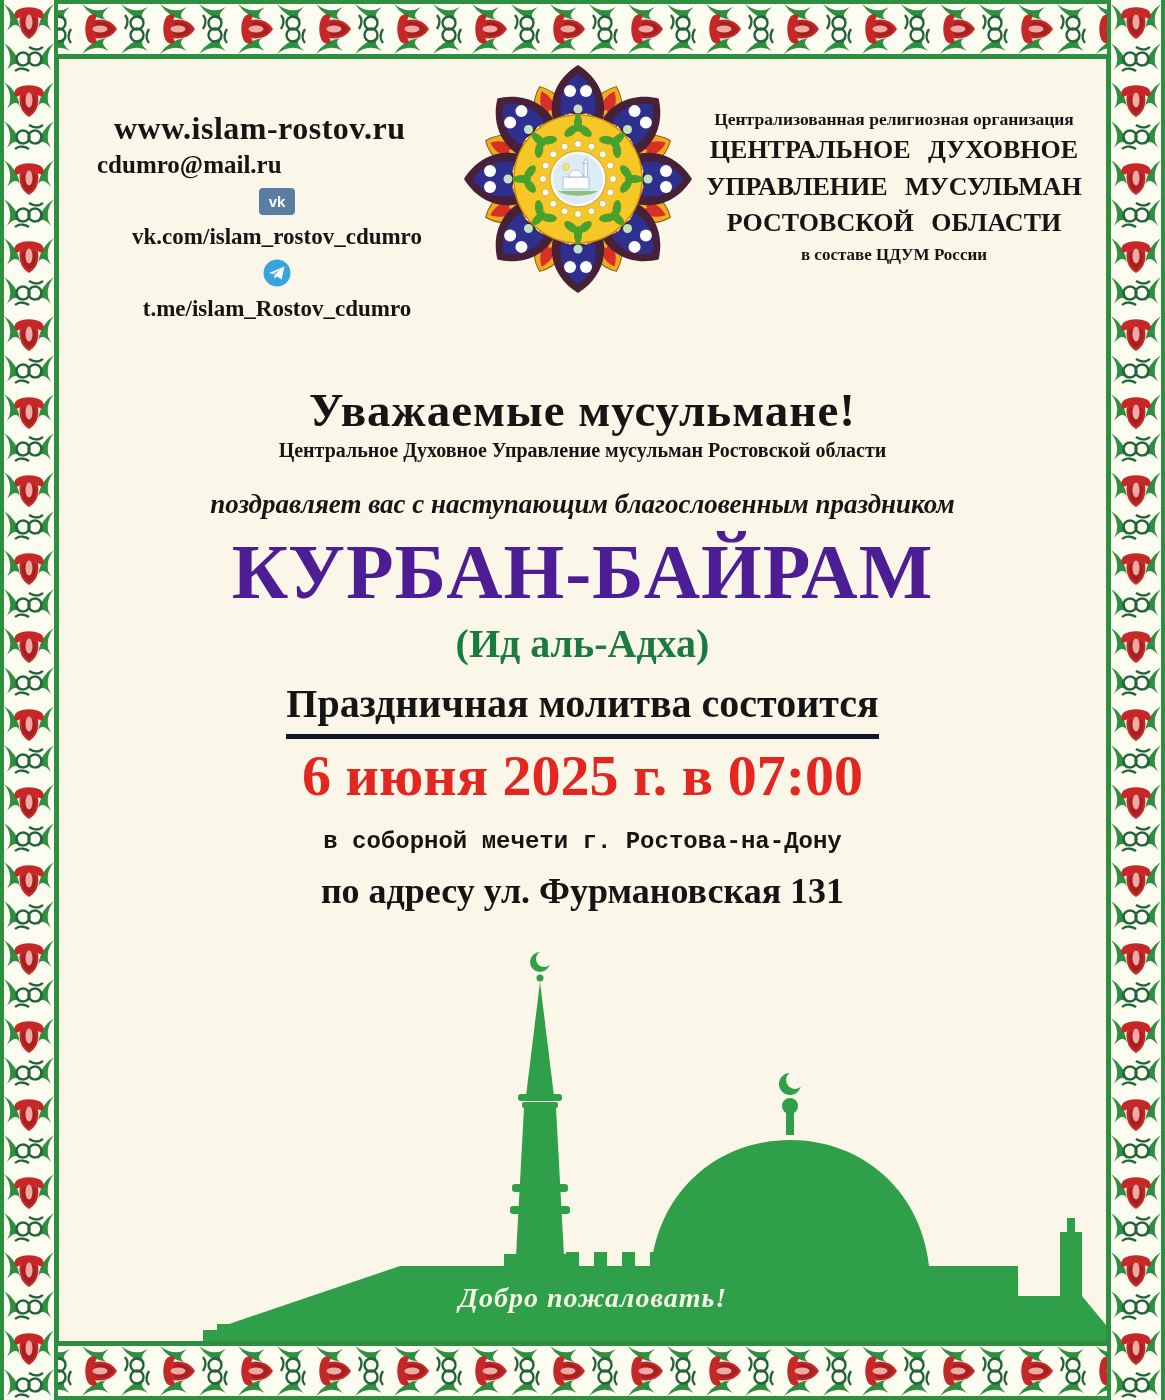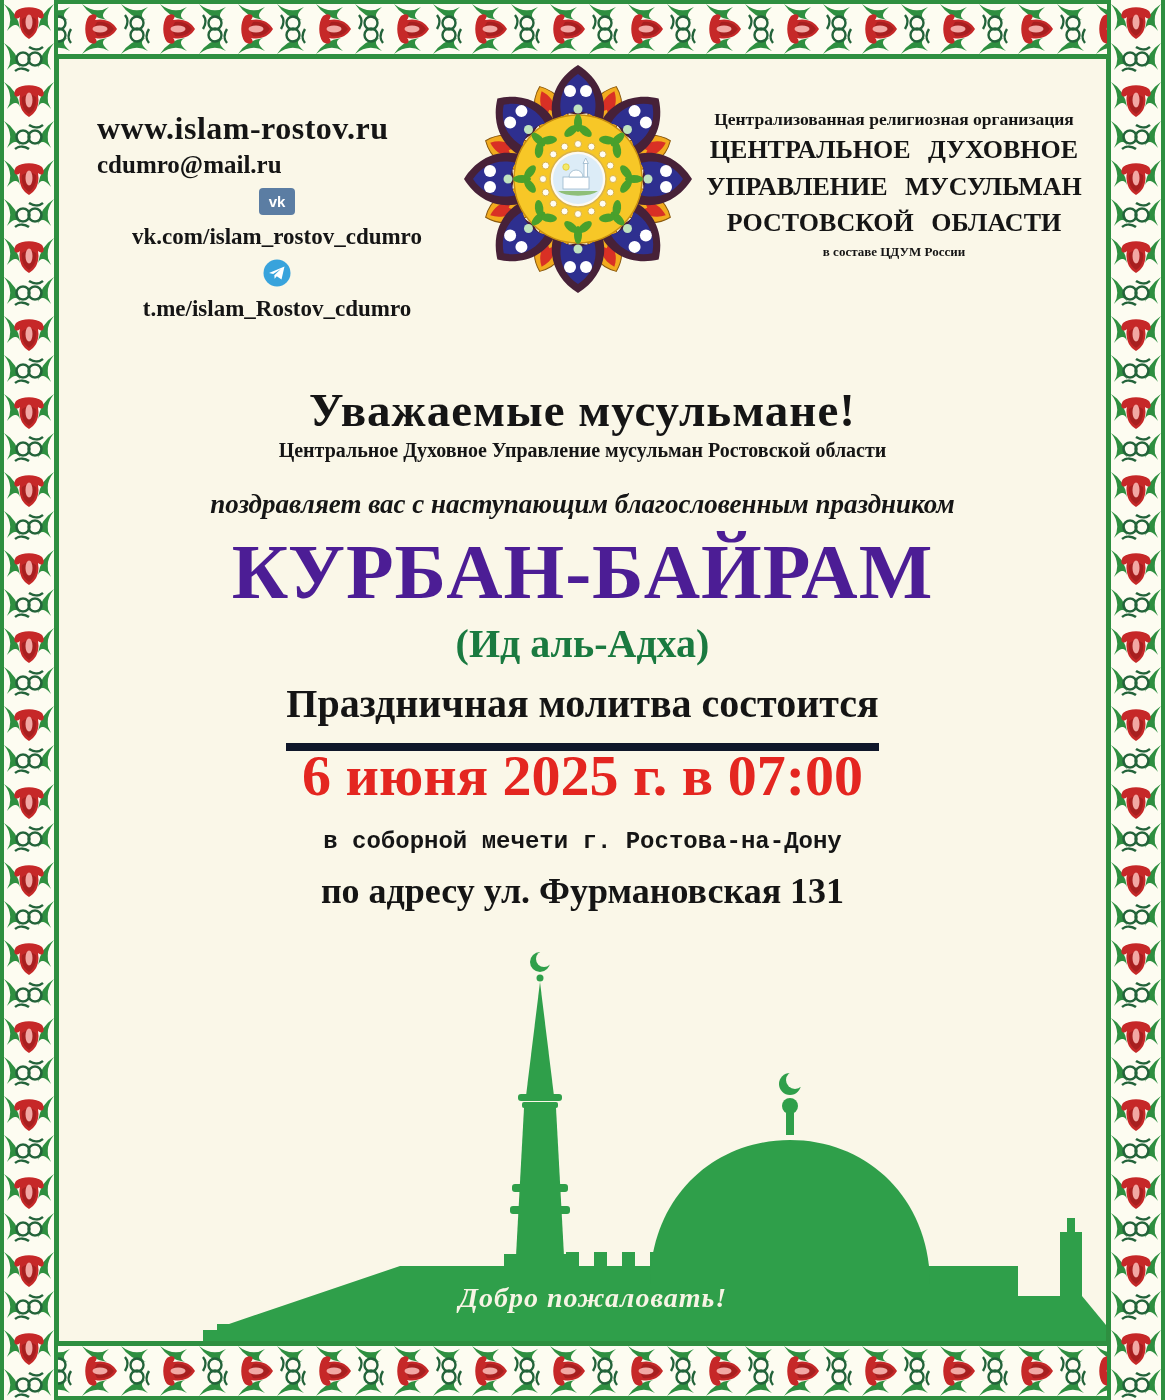--- a/index.html
+++ b/index.html
@@ -10,44 +10,44 @@
     margin: 0 auto;
     background: #faf7e8;
     overflow: hidden;
     color: #151515;
   }
   .border-svg { position: absolute; left: 0; top: 0; z-index: 5; pointer-events: none; }
   .emblem-svg { position: absolute; left: 459px; top: 60px; z-index: 2; }
   .mosque-svg { position: absolute; left: 58px; top: 948px; z-index: 1; }
 
   .contacts { position: absolute; left: 97px; top: 110px; width: 360px; z-index: 3; }
-  .site  { font-size: 32px; font-weight: bold; letter-spacing: 0.5px; }
+  .site  { font-size: 32px; font-weight: bold; letter-spacing: 0.5px; margin-left: 17px; }
   .email { font-size: 25px; font-weight: bold; margin-top: 4px; }
   .social-row { display: flex; align-items: center; gap: 9px; margin-top: 9px;
                 font-size: 23px; font-weight: bold; flex-direction: column; }
   .social-row + .social-row { }
   .vk-badge, .tg-badge { flex: 0 0 auto; display: block; }
 
   .org { position: absolute; left: 690px; top: 108px; width: 408px;
          text-align: center; font-weight: bold; z-index: 3; }
   .org-small { font-size: 17.5px; line-height: 1.35; }
   .org-big   { font-size: 26px; line-height: 1.42; word-spacing: 0.42em; }
-  .org-foot  { font-size: 13px; line-height: 1.5; }
+  .org-foot  { font-size: 17px; line-height: 1.5; }
 
   .content { position: absolute; left: 58px; top: 0; width: 1049px; height: 1300px;
              text-align: center; z-index: 2; }
   .line { position: absolute; left: 0; width: 100%; }
   .salutation { top: 383px; font-size: 47px; font-weight: bold; letter-spacing: 1px; }
   .intro1 { top: 439px; font-size: 20px; font-weight: bold; }
   .intro2 { top: 489px; font-size: 27px; font-weight: bold; font-style: italic; }
   .holiday-title { top: 527px; font-size: 78px; font-weight: bold;
                    color: #4c1d95; letter-spacing: 1px; line-height: 1.15; }
   .holiday-sub { top: 620px; font-size: 40px; font-weight: bold; color: #1a7a40; }
   .announce { top: 680px; font-size: 40px; font-weight: bold; }
-  .announce span { display: inline-block; border-bottom: 8px solid #0f172a; padding-bottom: 16px; }
+  .announce span { display: inline-block; border-bottom: 5px solid #0f172a; padding-bottom: 7px; }
   .datetime { top: 742px; font-size: 58px; font-weight: bold; color: #e42620; }
   .loc1 { top: 828px; font-size: 24px; font-weight: bold; font-family: Liberation Mono, monospace; }
   .loc2 { top: 870px; font-size: 36px; font-weight: bold; }
   .welcome { position: absolute; left: 58px; top: 1282px; width: 1070px; z-index: 2;
              text-align: center; font-size: 28px; font-weight: bold; font-style: italic;
              color: #f7f4e4; letter-spacing: 1px; }
 </style>
 </head>
 <body>
 

